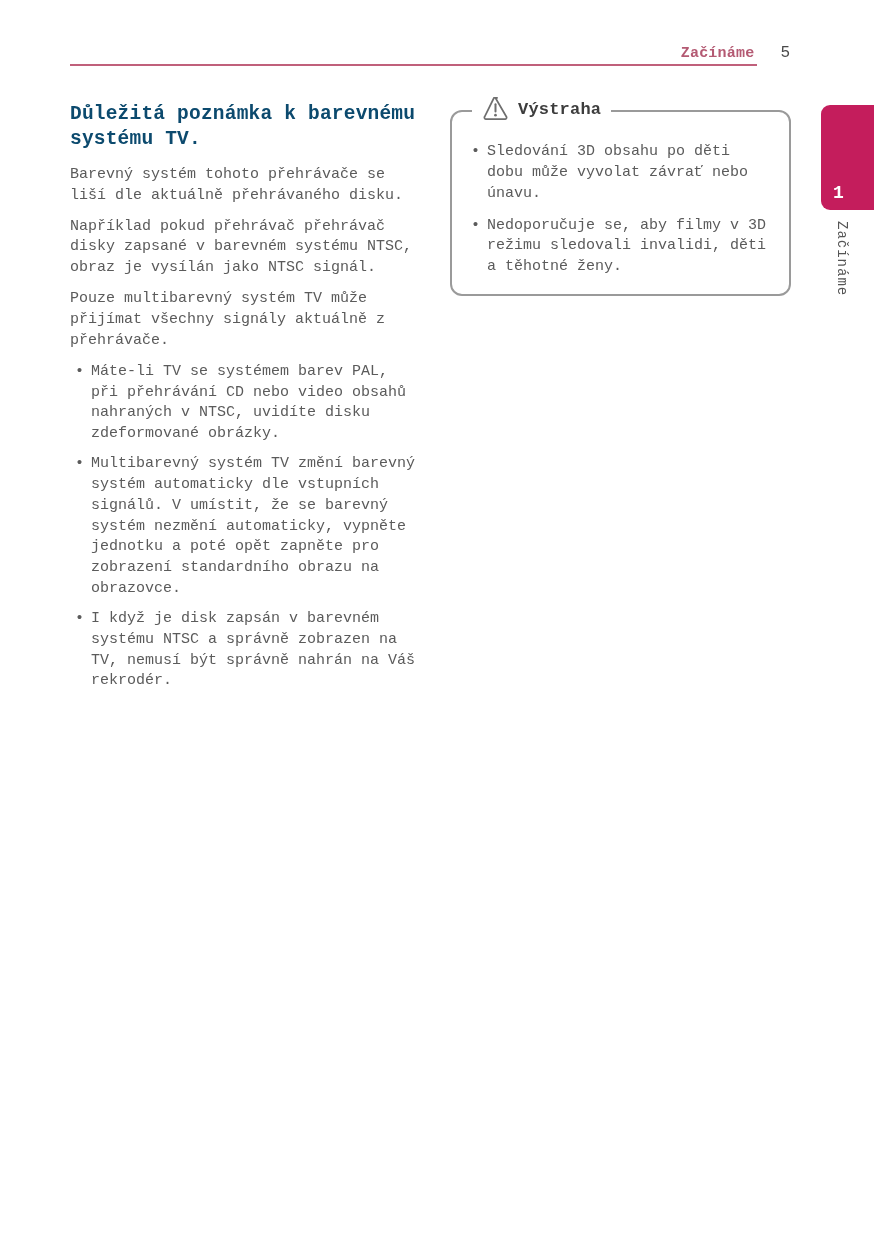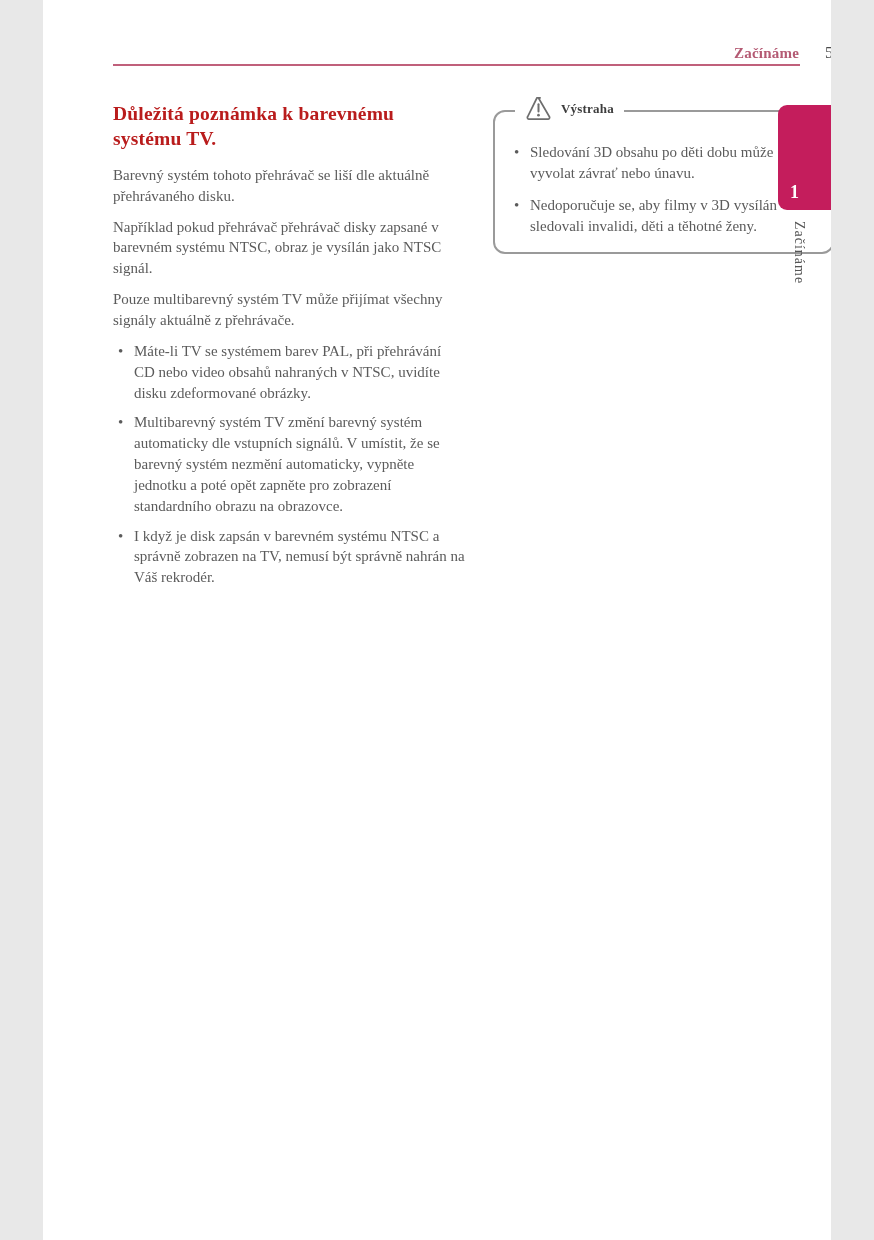--- a/index.html
+++ b/index.html
@@ -1,21 +1,21 @@
 <!DOCTYPE html>
 <html lang="cs"><head>
 <meta charset="utf-8">
 <style>
   html,body{margin:0;padding:0;background:#e8e8e8;}
   .page{
     position:relative;
-    width:788px;height:1240px;
+    width:874px;height:1240px;
     margin:0 auto;
     background:#ffffff;
-    font-family:Liberation Serif, serif;
+    font-family:Liberation Mono, monospace;
     overflow:hidden;
   }
   
   .header-row{
     position:absolute;top:44px;left:70px;width:720px;
     display:flex;justify-content:flex-end;align-items:baseline;gap:26px;
   }
   .section-label{
     font-size:15px;font-weight:bold;color:#b45a73;letter-spacing:.2px;
   }
@@ -25,21 +25,21 @@
   .header-rule{
     position:absolute;top:64px;left:70px;width:687px;height:2px;
     background:#c0607b;
   }
   
   .left-col{
     position:absolute;top:102px;left:70px;width:352px;
   }
   .article-heading{
     margin:0 0 13px 0;
-    font-size:19.5px;line-height:1.28;font-weight:bold;color:#b91c1c;
+    font-size:19.5px;line-height:1.28;font-weight:bold;color:#0c4a6e;
     letter-spacing:.2px;
   }
   .body-text,.left-col p,.bullet-list li{
     font-size:15px;line-height:1.39;color:#5b5b5b;
   }
   .left-col p{margin:0 0 10px 0;}
   .bullet-list{
     list-style:none;margin:4px 0 0 0;padding:0;
   }
   .bullet-list li{
@@ -55,21 +55,21 @@
     border:2px solid #9a9a9a;border-radius:12px;
     padding:26px 14px 16px 14px;
     background:#fff;
   }
   .warning-legend{
     position:absolute;top:-15px;left:20px;
     display:flex;align-items:center;gap:9px;
     background:#ffffff;padding:0 10px;
   }
   .warning-title{
-    font-size:13px;font-weight:bold;color:#3d3d3d;letter-spacing:.2px;
+    font-size:17px;font-weight:bold;color:#3d3d3d;letter-spacing:.2px;
   }
   .warning-box .bullet-list li{margin-bottom:11px;}
   .warning-box .bullet-list li:last-child{margin-bottom:0;}
   .warn-icon{display:block;}
   
   .chapter-tab{
     position:absolute;top:105px;right:0;width:53px;height:105px;
     background:#c41d5c;border-radius:9px 0 0 9px;
   }
   .chapter-number{
@@ -89,21 +89,21 @@
 
   <div class="header-row">
     <span class="section-label">Začínáme</span>
     <span class="page-number">5</span>
   </div>
   <div class="header-rule"></div>
 
   <div class="left-col">
     <h1 class="article-heading">Důležitá poznámka k barevnému systému TV.</h1>
 
-    <p>Barevný systém tohoto přehrávač se liší dle aktuálně přehrávaného disku.</p>
+    <p>Barevný systém tohoto přehrávače se liší dle aktuálně přehrávaného disku.</p>
     <p>Například pokud přehrávač přehrávač disky zapsané v barevném systému NTSC, obraz je vysílán jako NTSC signál.</p>
     <p>Pouze multibarevný systém TV může přijímat všechny signály aktuálně z přehrávače.</p>
 
     <ul class="bullet-list">
       <li>Máte-li TV se systémem barev PAL, při přehrávání CD nebo video obsahů nahraných v NTSC, uvidíte disku zdeformované obrázky.</li>
       <li>Multibarevný systém TV změní barevný systém automaticky dle vstupních signálů. V umístit, že se barevný systém nezmění automaticky, vypněte jednotku a poté opět zapněte pro zobrazení standardního obrazu na obrazovce.</li>
       <li>I když je disk zapsán v barevném systému NTSC a správně zobrazen na TV, nemusí být správně nahrán na Váš rekrodér.</li>
     </ul>
   </div>
 
@@ -113,21 +113,21 @@
         <svg class="warn-icon" width="27" height="24" viewBox="0 0 27 24">
           <path d="M13.5 2.2 L24.4 21 a1.6 1.6 0 0 1 -1.4 2.4 H4 a1.6 1.6 0 0 1 -1.4 -2.4 L11.9 2.2 a1.85 1.85 0 0 1 3.2 0 Z" transform="translate(0,-1.2)" fill="none" stroke="#6e6e6e" stroke-width="1.7" stroke-linejoin="round"></path>
           <line x1="13.5" y1="7.2" x2="13.5" y2="14.6" stroke="#6e6e6e" stroke-width="2" stroke-linecap="round"></line>
           <circle cx="13.5" cy="18.2" r="1.35" fill="#6e6e6e"></circle>
         </svg>
       </span>
       <span class="warning-title">Výstraha</span>
     </div>
     <ul class="bullet-list">
       <li>Sledování 3D obsahu po děti dobu může vyvolat závrať nebo únavu.</li>
-      <li>Nedoporučuje se, aby filmy v 3D vysílán sledovali invalidi, děti a těhotné ženy.</li>
+      <li>Nedoporučuje se, aby filmy v 3D režimu sledovali invalidi, děti a těhotné ženy.</li>
     </ul>
   </div>
 
   <div class="chapter-tab">
     <span class="chapter-number">1</span>
   </div>
   <div class="chapter-side-label">Začínáme</div>
 
 </div>
 

